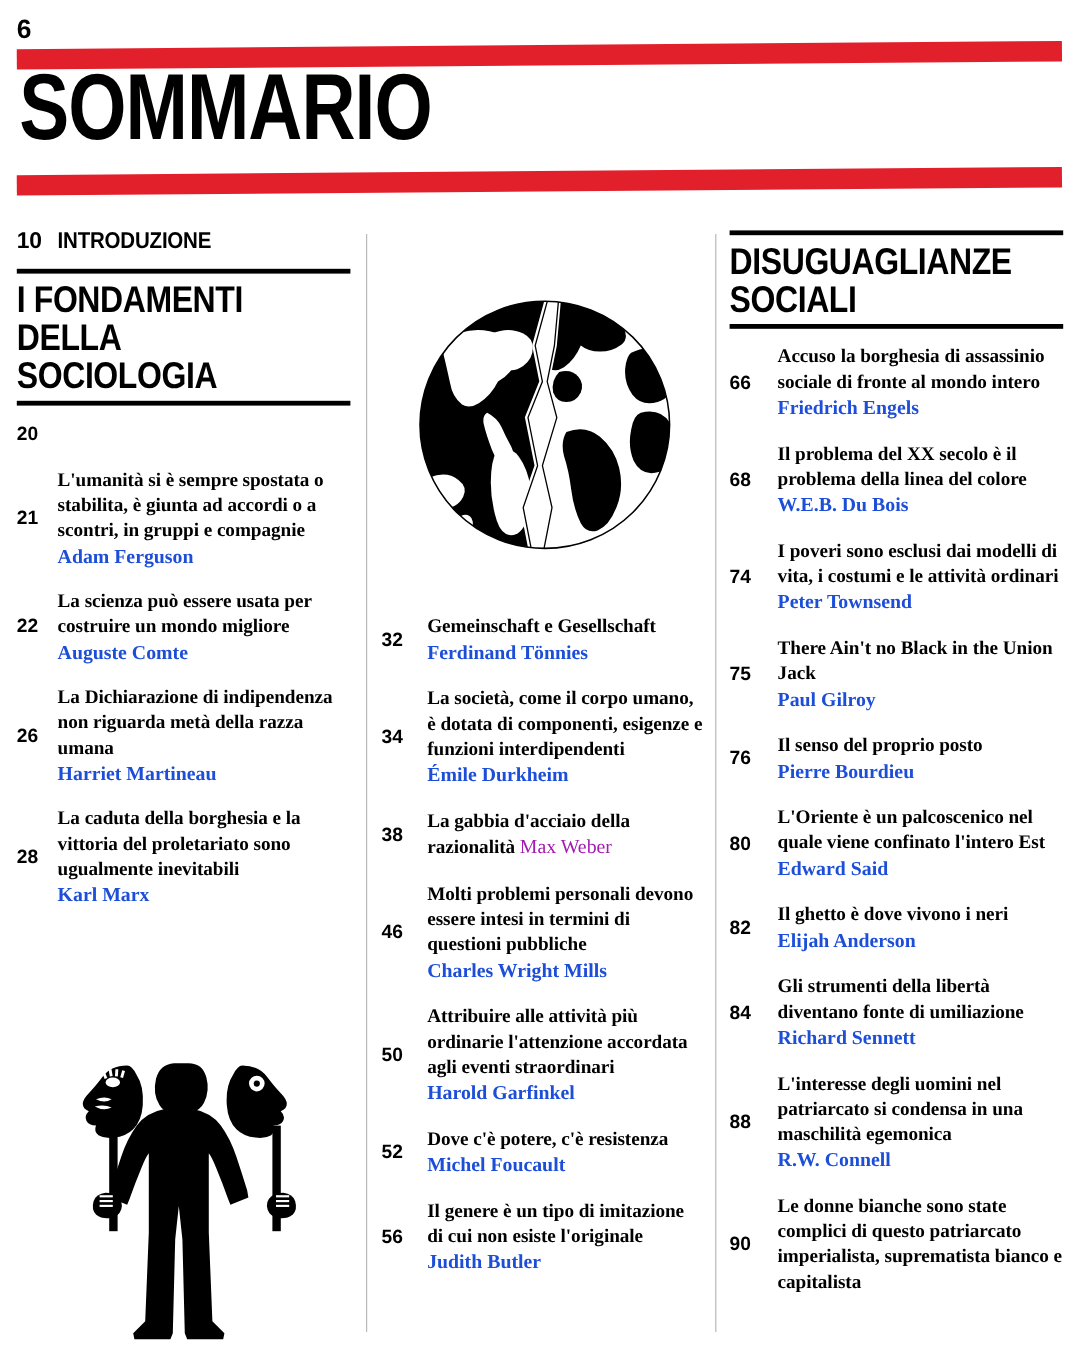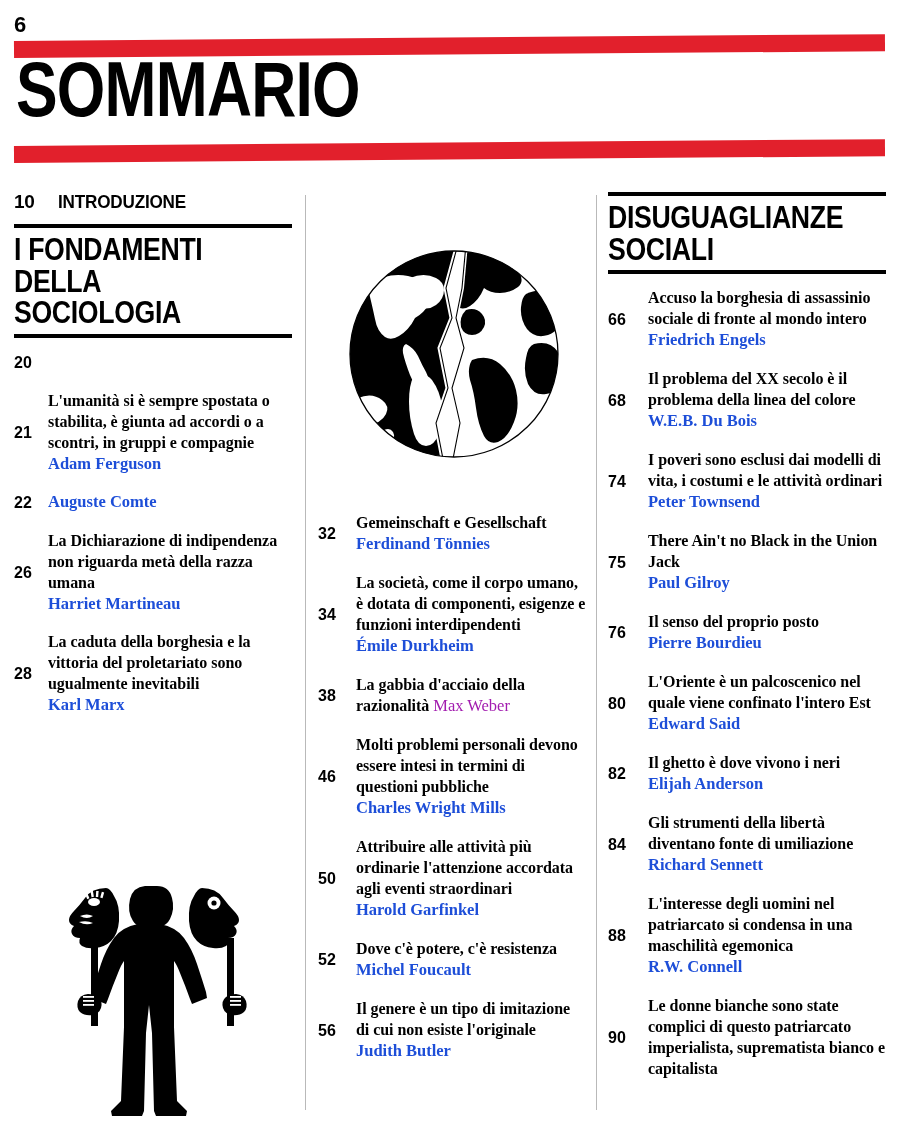--- a/index.html
+++ b/index.html
@@ -87,21 +87,21 @@
 
   
   .kicker {
     font-family: "Liberation Sans", sans-serif;
     font-weight: bold;
     font-size: 19px;
     letter-spacing: -0.2px;
     line-height: 1;
     display: flex;
     align-items: center;
-    gap: 23px;
+    gap: 13px;
     margin: 0 0 13px 0;
   }
   .kicker .kicker-num { font-size: 19px; }
   .kicker .kicker-label { transform: scaleX(0.90); transform-origin: left; }
 
   
   .section-head {
     border-top: 4px solid #000;
     border-bottom: 4px solid #000;
     padding: 6px 0 5px 0;
@@ -215,20 +215,21 @@
         <div class="entry">
           <div class="pg">21</div>
           <div class="body">
             <div class="ttl">L'umanità si è sempre spostata o stabilita, è giunta ad accordi o a scontri, in gruppi e compagnie</div>
             <div class="auth">Adam Ferguson</div>
           </div>
         </div>
         <div class="entry">
           <div class="pg">22</div>
           <div class="body">
+            <div class="ttl">La scienza può essere usata per costruire un mondo migliore</div>
             <div class="auth">Auguste Comte</div>
           </div>
         </div>
         <div class="entry">
           <div class="pg">26</div>
           <div class="body">
             <div class="ttl">La Dichiarazione di indipendenza non riguarda metà della razza umana</div>
             <div class="auth">Harriet Martineau</div>
           </div>
         </div>

